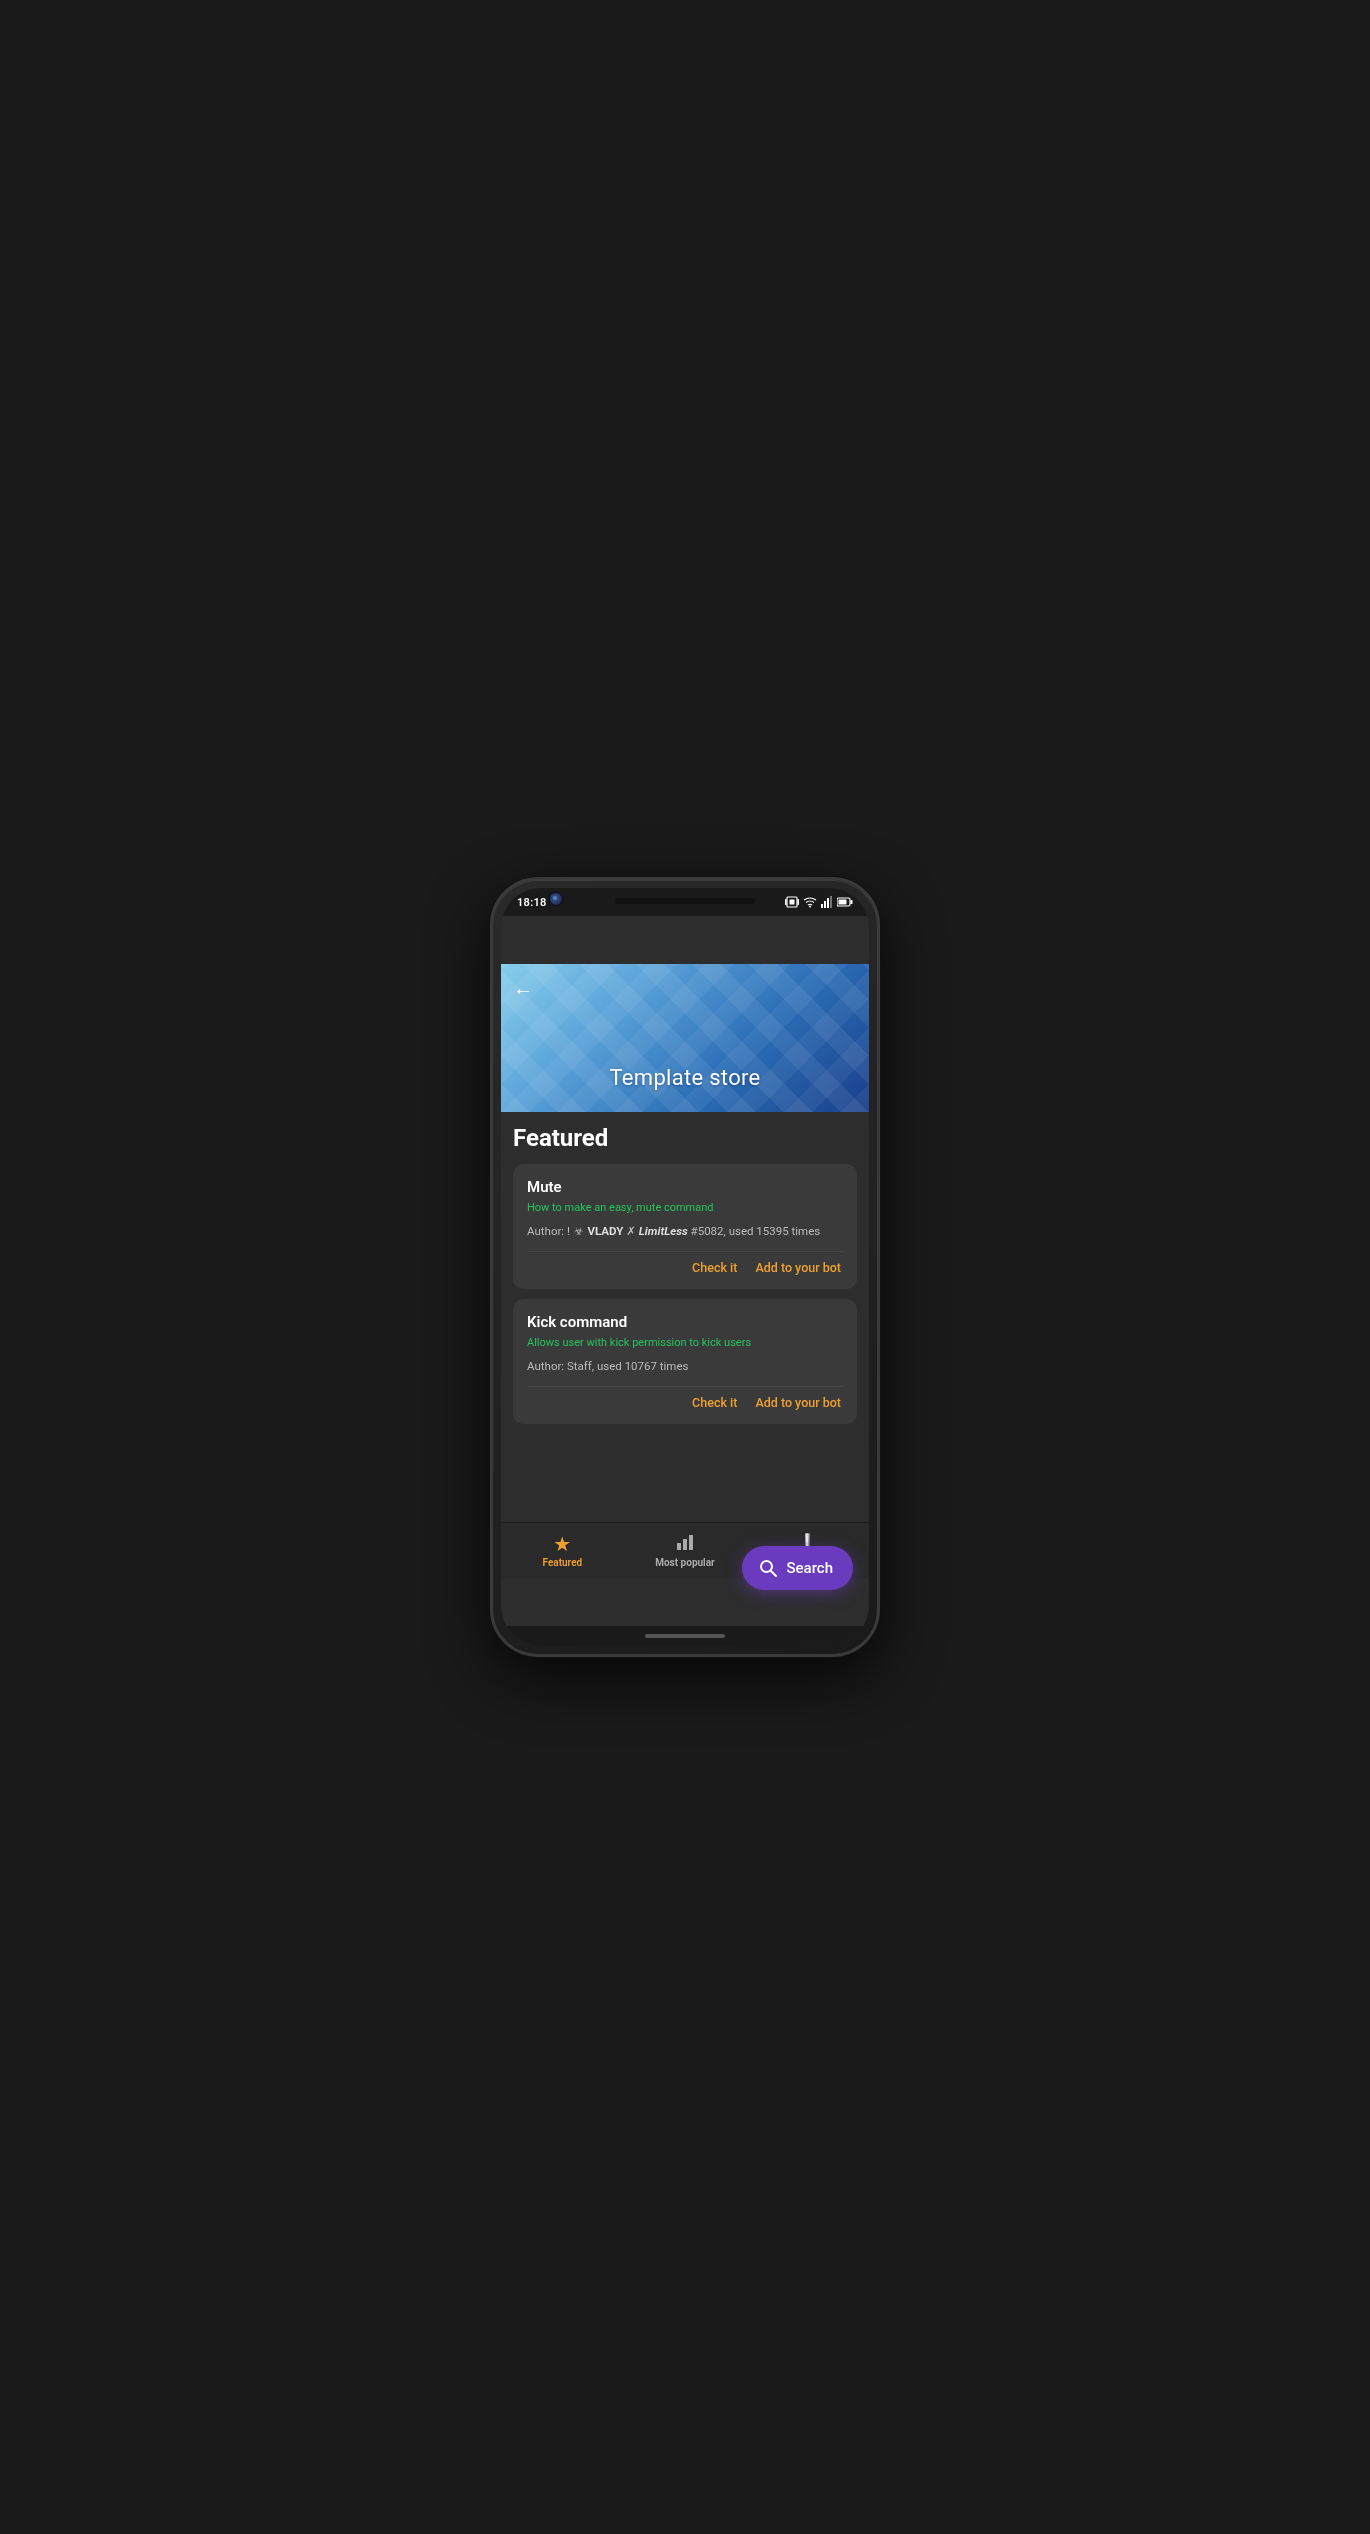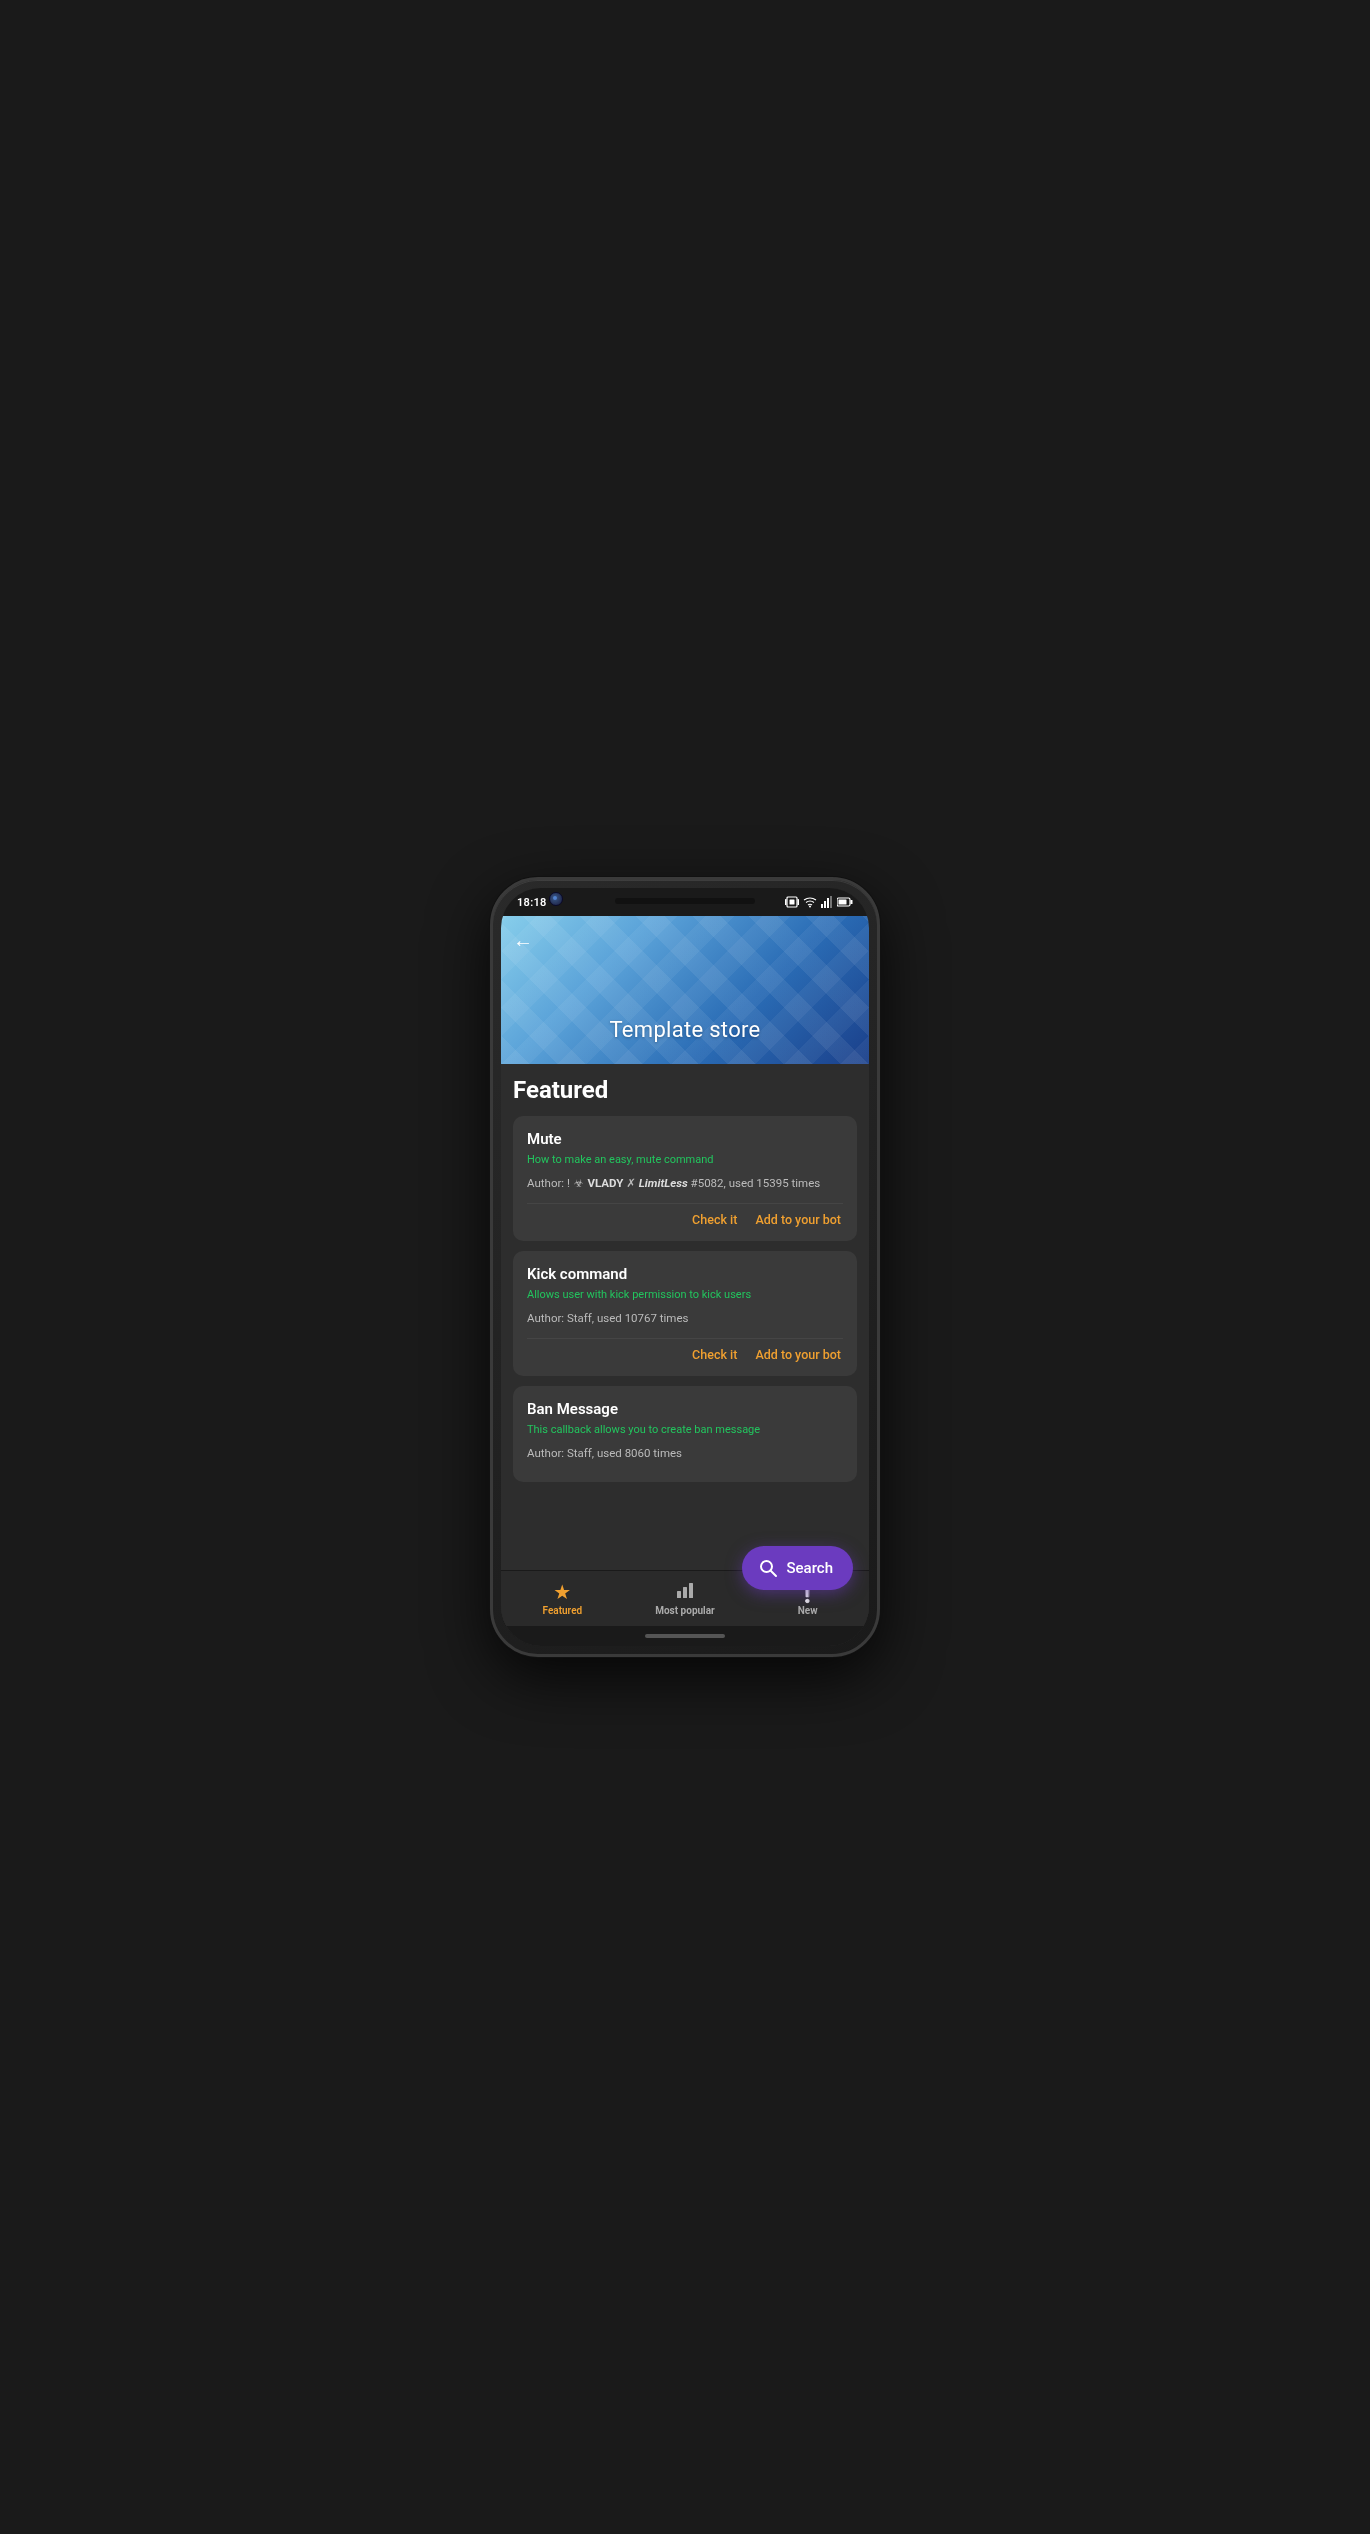--- a/index.html
+++ b/index.html
@@ -99,20 +99,21 @@
       position: absolute;
       top: 8px;
       left: 8px;
       right: 8px;
       bottom: 8px;
       border-radius: 40px;
       overflow: hidden;
       background: #2d2d2d;
       display: flex;
       flex-direction: column;
+      gap: 48px;
     }
 
     
     .status-bar {
       background: #1a1a1a;
       padding: 6px 16px;
       display: flex;
       justify-content: space-between;
       align-items: center;
       flex-shrink: 0;
@@ -456,27 +457,20 @@
             <div class="card-desc">Allows user with kick permission to kick users</div>
             <div class="card-author">
               <span>Author: Staff, used 10767 times</span>
             </div>
             <div class="card-actions">
               <span class="btn-check">Check it</span>
               <span class="btn-add">Add to your bot</span>
             </div>
           </div>
 
-          <div class="template-card">
-            <div class="card-title">Ban Message</div>
-            <div class="card-desc">This callback allows you to create ban message</div>
-            <div class="card-author">
-              <span>Author: Staff, used 8060 times</span>
-            </div>
-          </div>
 
           <div style="height:70px;"></div>
         </div>
 
         <div class="search-fab">
           <svg width="20" height="20" viewBox="0 0 20 20" fill="none">
             <circle cx="8.5" cy="8.5" r="5.5" stroke="white" stroke-width="2"></circle>
             <line x1="12.5" y1="12.5" x2="18" y2="18" stroke="white" stroke-width="2" stroke-linecap="round"></line>
           </svg>
           <span class="search-fab-text">Search</span>

